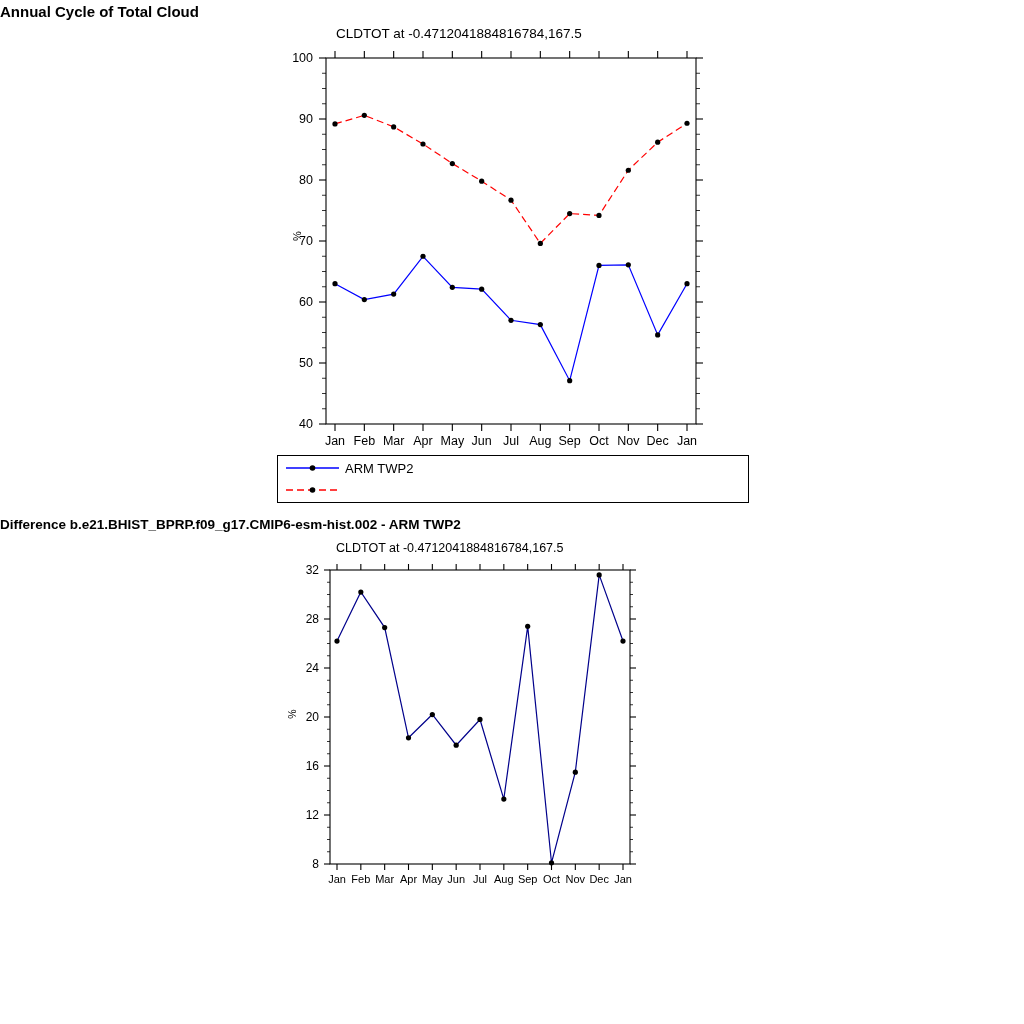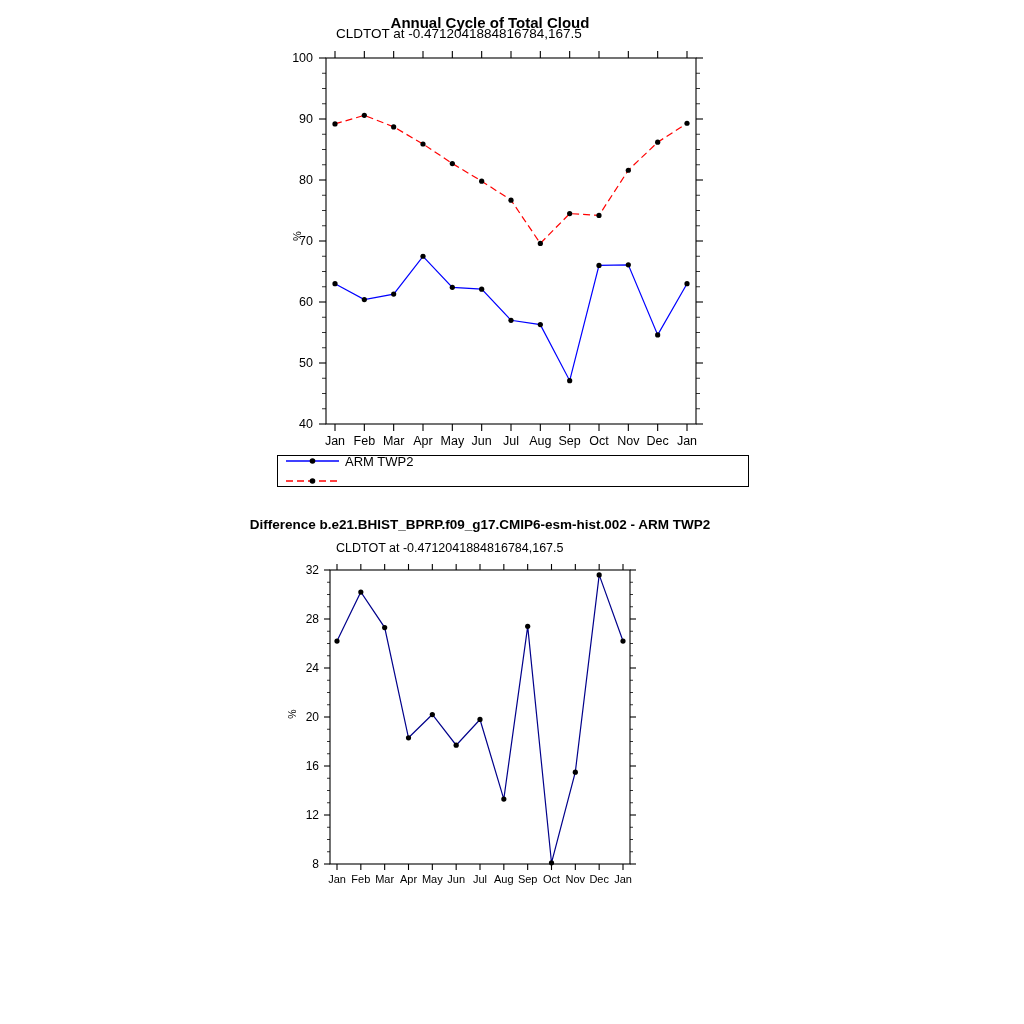--- a/index.html
+++ b/index.html
@@ -1,27 +1,27 @@
 <!DOCTYPE html>
 <html><head>
 <meta charset="utf-8">
 <style>
   html,body{margin:0;padding:0;background:#ffffff;}
   .page{position:relative;width:1024px;height:1024px;background:#ffffff;
         font-family:"Liberation Sans",sans-serif;color:#000;overflow:hidden;}
   .chart-title{position:absolute;font-weight:bold;}
-  #top-title{left:0;top:14px;width:980px;text-align:center;font-size:15px;}
+  #top-title{left:0;top:3px;width:980px;text-align:left;font-size:15px;}
   #top-subtitle{position:absolute;left:336px;top:26px;font-size:13.5px;}
   #top-ylabel{position:absolute;left:292px;top:230px;font-size:11px;transform:rotate(-90deg);}
-  #diff-title{left:0;top:517px;width:960px;text-align:center;font-size:13.5px;}
+  #diff-title{left:0;top:517px;width:960px;font-size:13.5px;}
   #diff-subtitle{position:absolute;left:336px;top:541px;font-size:12.5px;}
   #diff-ylabel{position:absolute;left:287px;top:708px;font-size:10.5px;transform:rotate(-90deg);}
   #plot-svg{position:absolute;left:0;top:0;}
   svg text{font-family:"Liberation Sans",sans-serif;fill:#000;}
-  .legend{position:absolute;left:277px;top:455px;width:472px;height:32px;border:1px solid #000;
+  .legend{position:absolute;left:277px;top:455px;width:472px;height:48px;border:1px solid #000;
           box-sizing:border-box;display:flex;flex-direction:column;justify-content:center;
           padding-left:5px;background:#ffffff;}
   .legend-row{display:flex;align-items:center;height:22px;}
   .legend-sample{width:58px;height:20px;flex:0 0 auto;}
   .legend-label{font-size:13px;margin-left:4px;white-space:nowrap;}
 </style>
 </head>
 <body>
 
 <div class="page">

